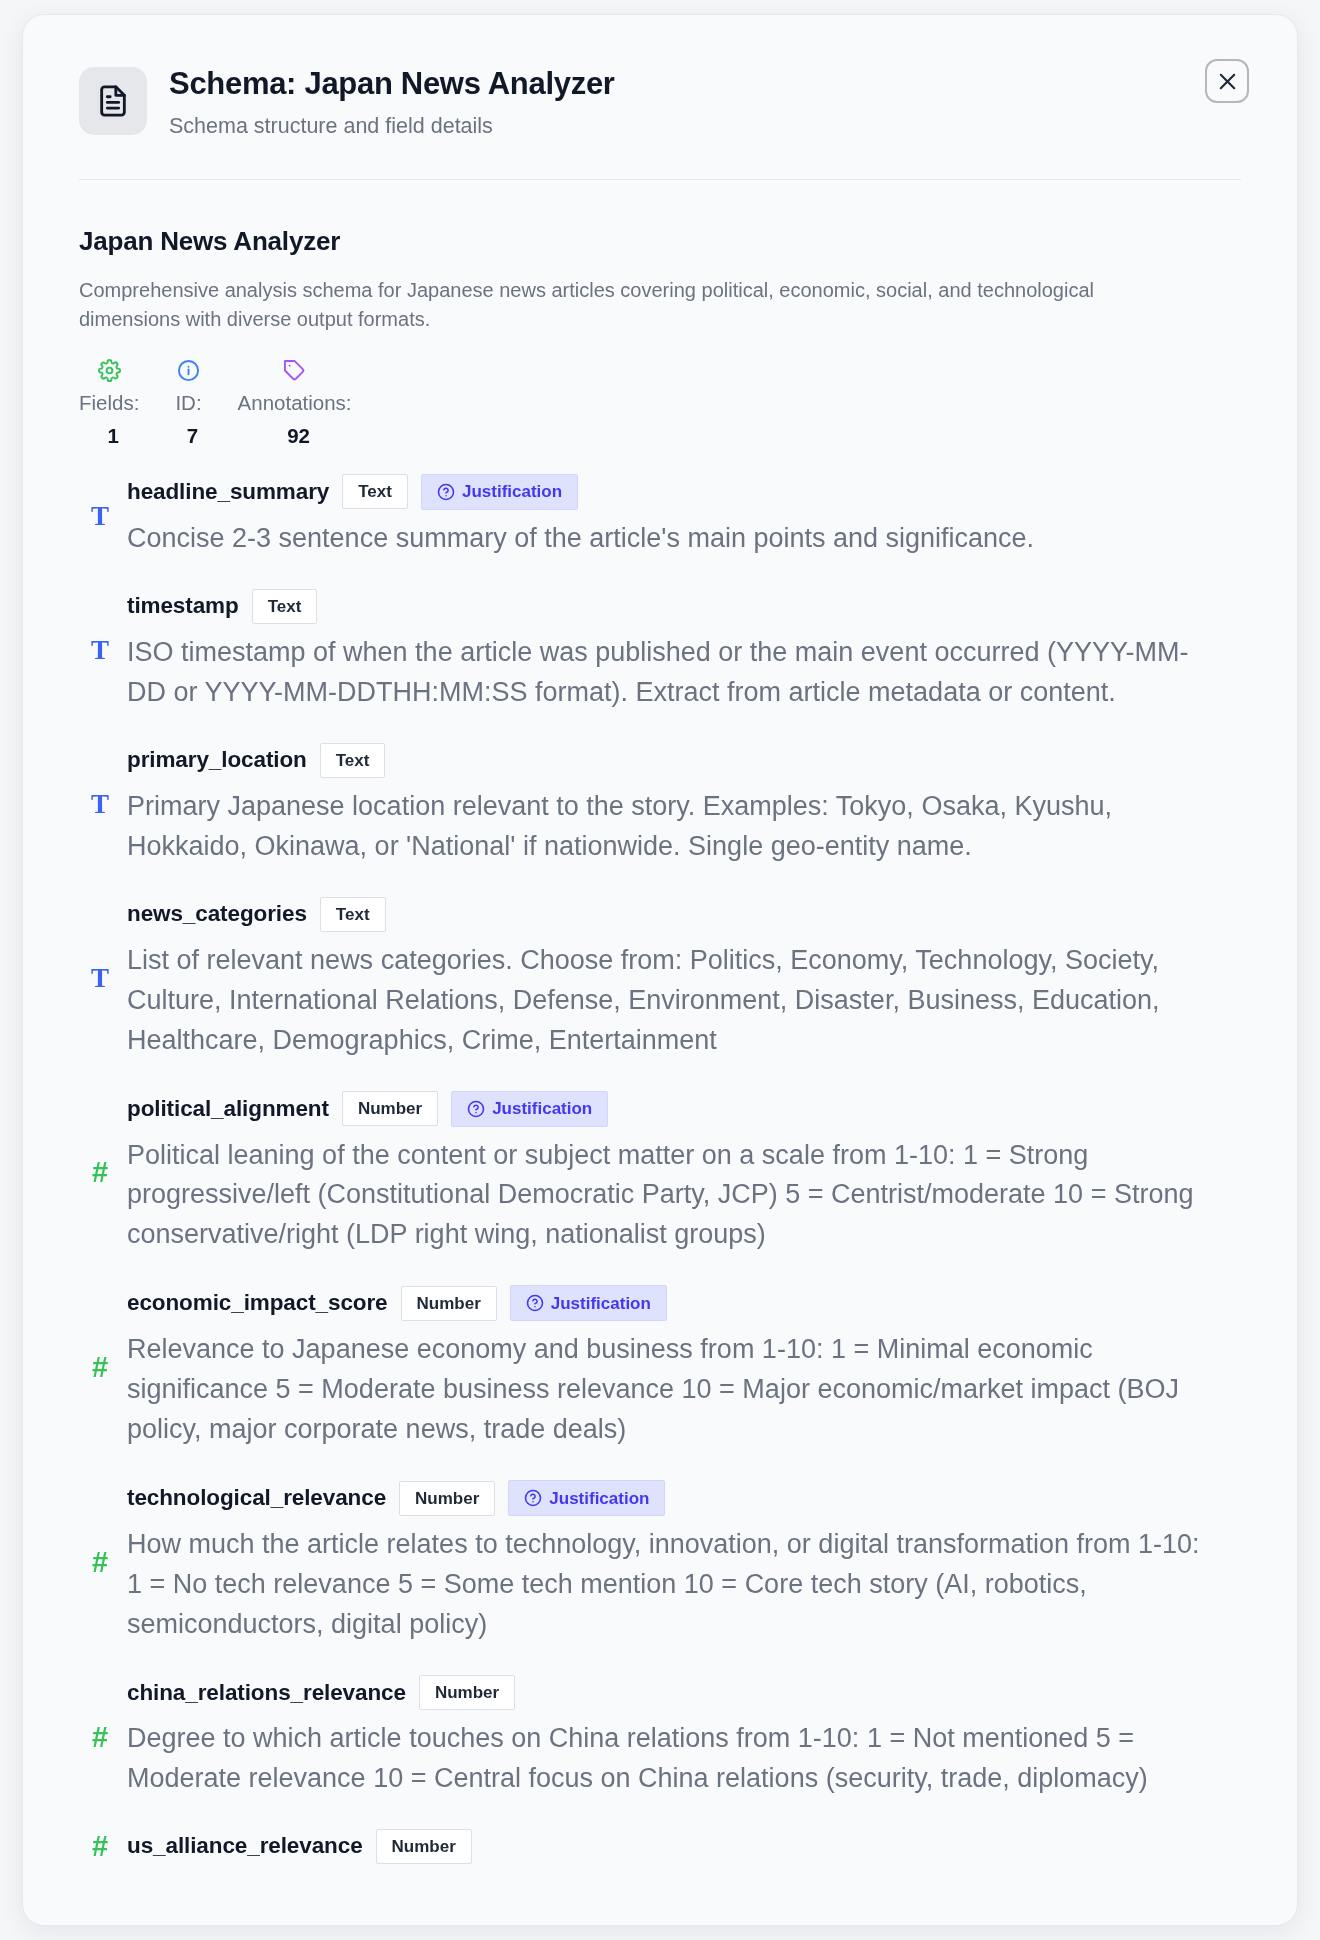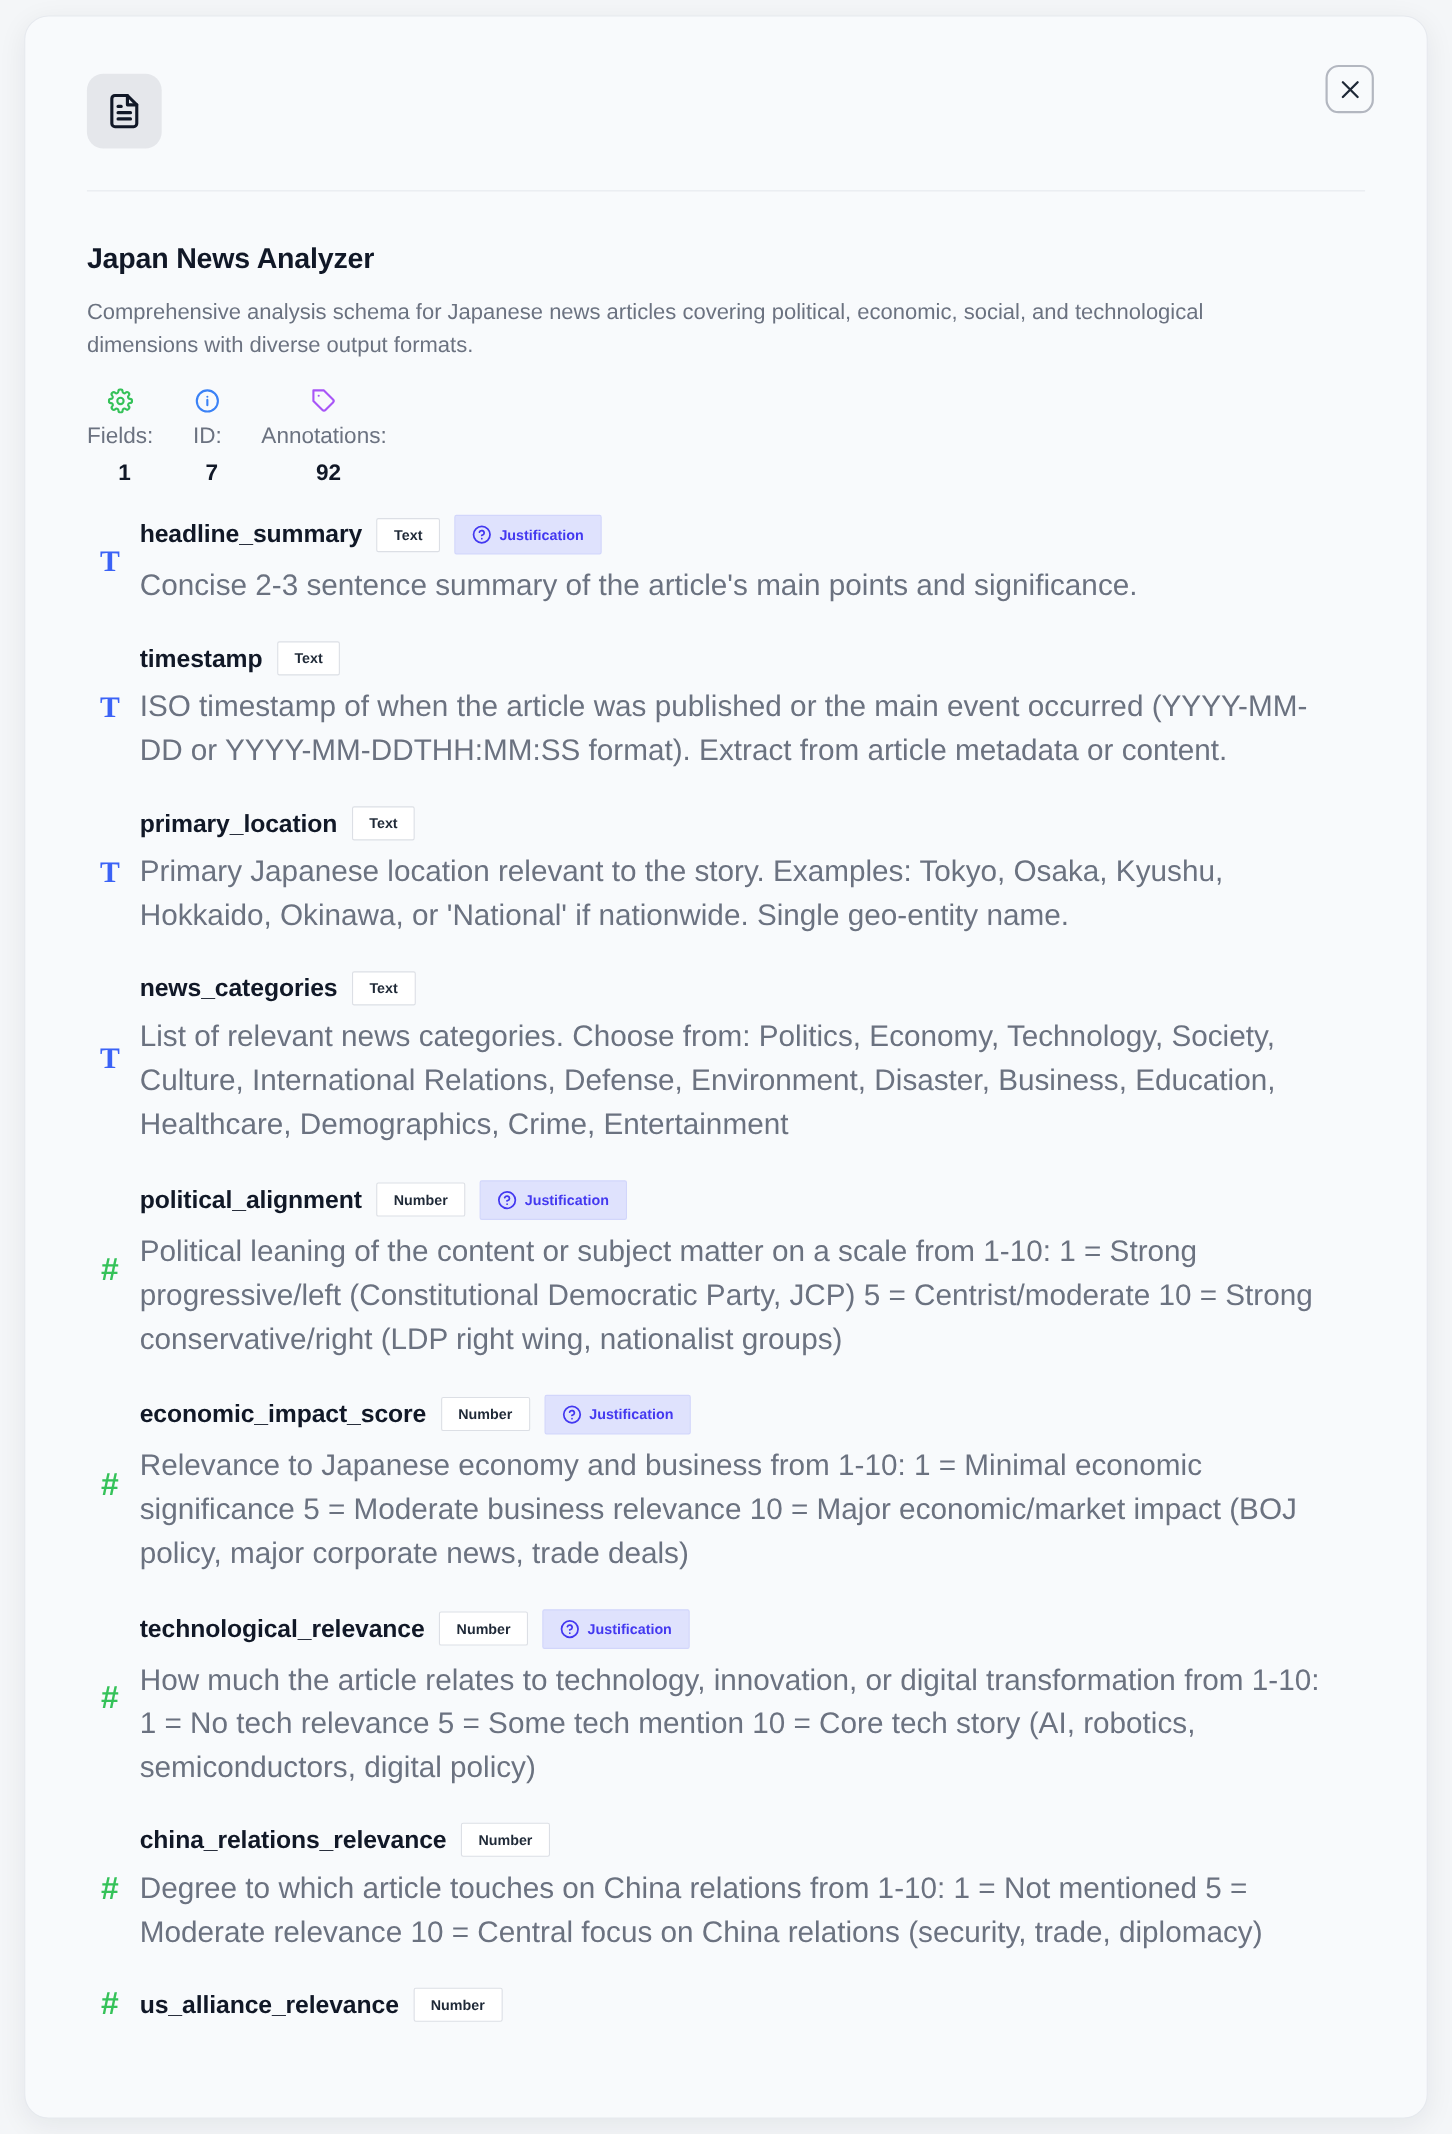--- a/index.html
+++ b/index.html
@@ -179,21 +179,21 @@
     font-size: 22.5px;
     font-weight: 600;
     color: #111827;
     letter-spacing: -0.1px;
   }
 
   .badge {
     display: inline-flex;
     align-items: center;
     gap: 7px;
-    font-size: 13px;
+    font-size: 17px;
     font-weight: 600;
     line-height: 1;
     padding: 8px 15px;
     border-radius: 2px;
     white-space: nowrap;
   }
 
   .badge-type {
     background: #ffffff;
     border: 1px solid #dcdfe5;
@@ -225,20 +225,24 @@
     <div class="header-row">
       <div class="doc-icon-box">
         <svg viewBox="0 0 24 24" fill="none" stroke="#111827" stroke-width="2" stroke-linecap="round" stroke-linejoin="round">
           <path d="M14 2H6a2 2 0 0 0-2 2v16a2 2 0 0 0 2 2h12a2 2 0 0 0 2-2V8z"></path>
           <polyline points="14 2 14 8 20 8"></polyline>
           <line x1="8" y1="13" x2="16" y2="13"></line>
           <line x1="8" y1="17" x2="16" y2="17"></line>
           <line x1="8" y1="9" x2="10" y2="9"></line>
         </svg>
       </div>
+      <div class="header-text">
+        <div class="modal-title">Schema: Japan News Analyzer</div>
+        <div class="modal-subtitle">Schema structure and field details</div>
+      </div>
     </div>
 
     <div class="close-btn">
       <svg viewBox="0 0 24 24" fill="none" stroke="#1f2937" stroke-width="2.2" stroke-linecap="round">
         <line x1="5" y1="5" x2="19" y2="19"></line>
         <line x1="19" y1="5" x2="5" y2="19"></line>
       </svg>
     </div>
   </div>
 

